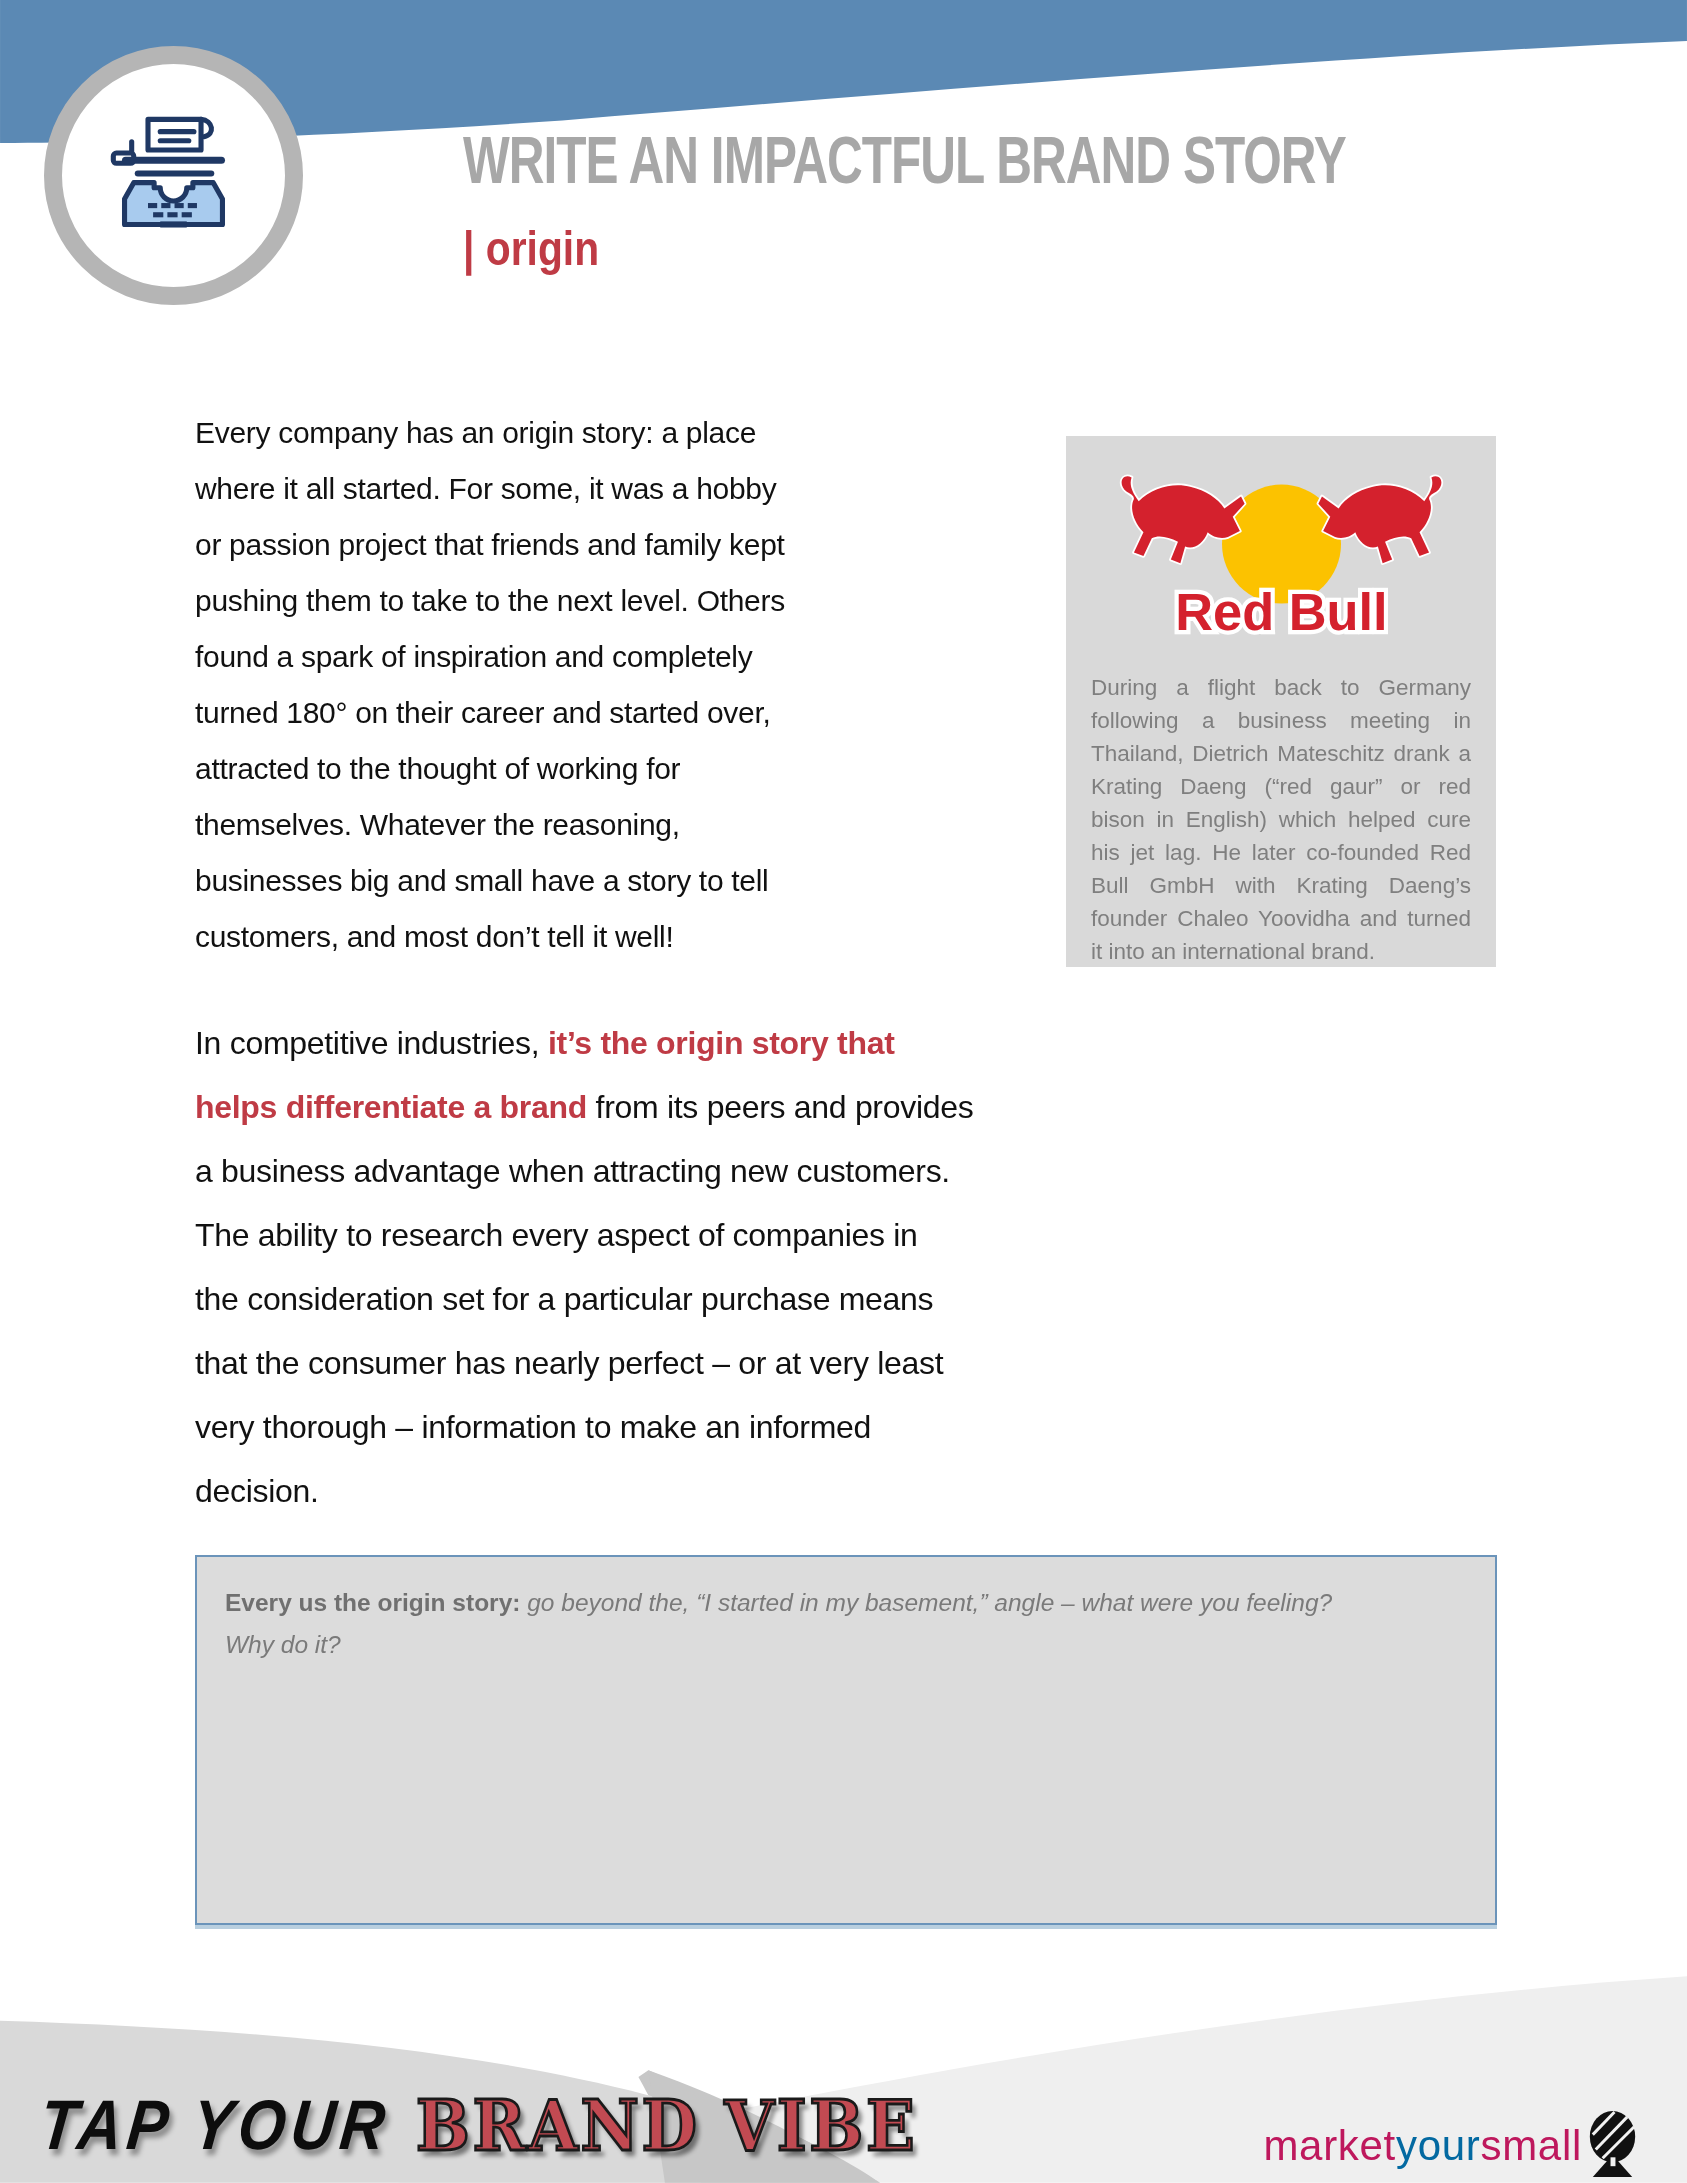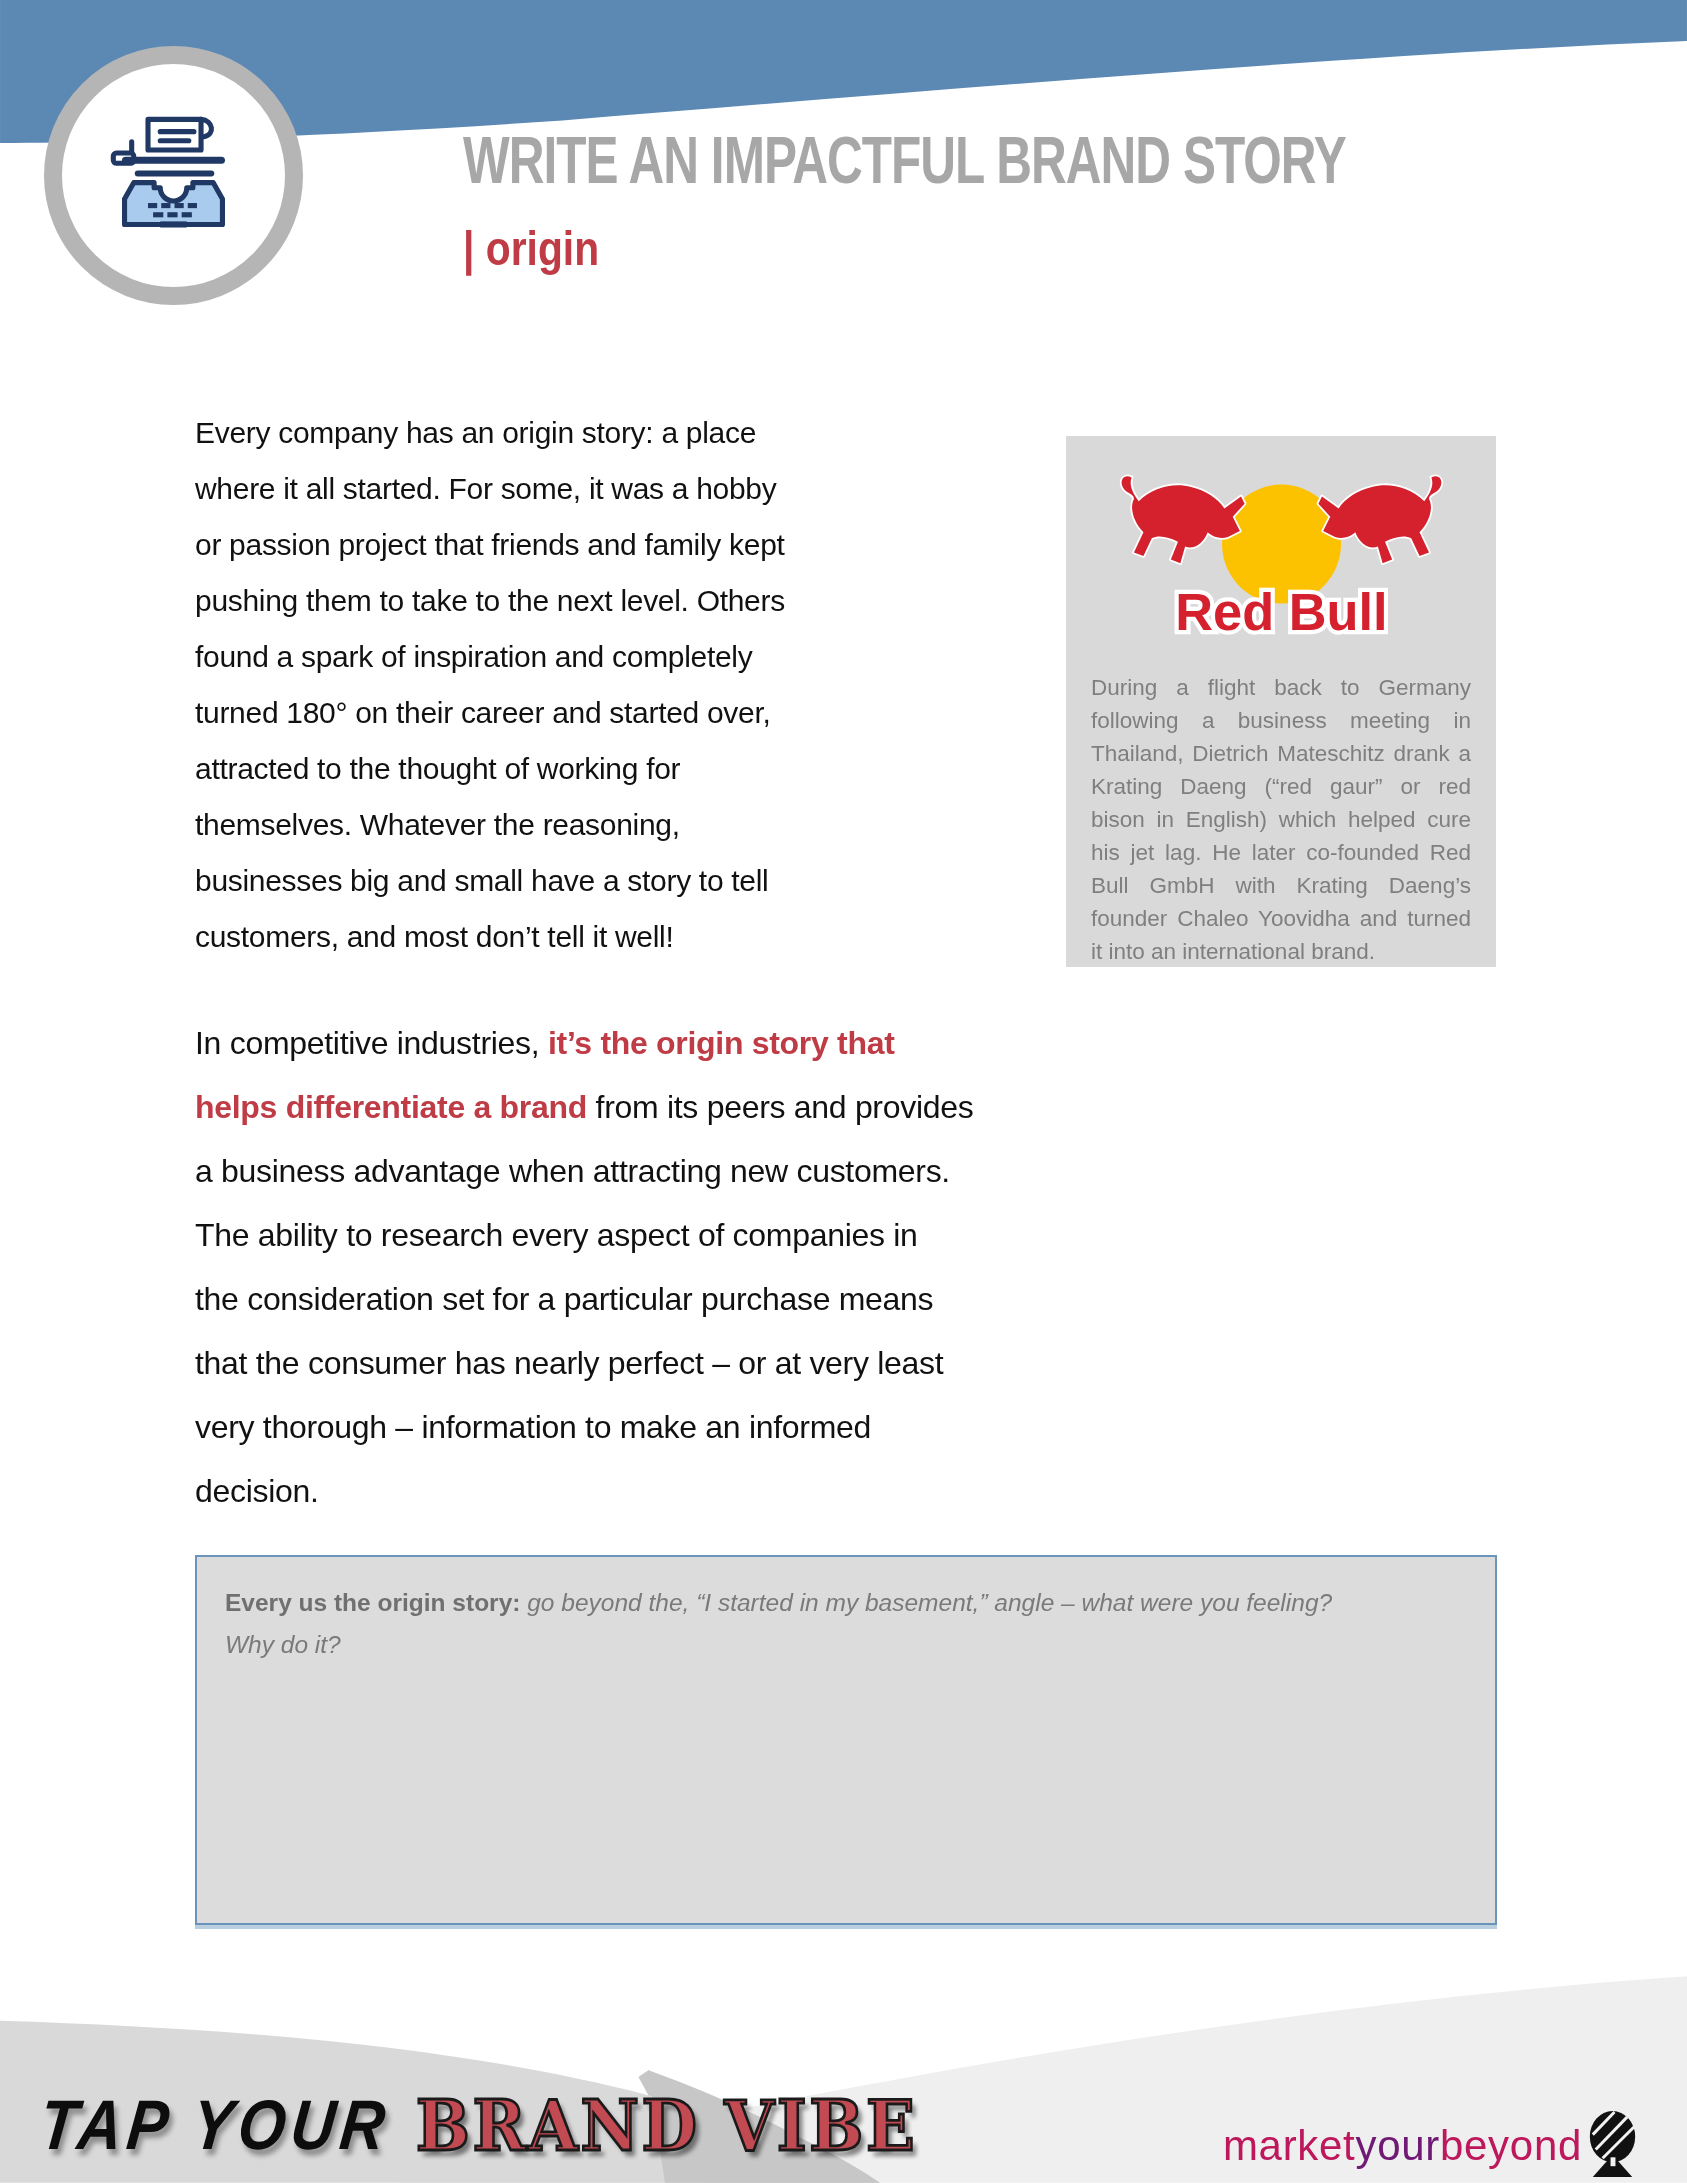--- a/index.html
+++ b/index.html
@@ -72,21 +72,21 @@
     font-family:"DejaVu Serif", serif;font-weight:bold;font-size:64px;
     color:#c24a52;-webkit-text-stroke:2.6px #1a1a1a;letter-spacing:2.6px;
     display:inline-block;transform:scaleY(1.08);transform-origin:0 100%;
     text-shadow:4.6px 5.3px 4px rgba(0,0,0,0.45);
   }
   #brand-logo{
     position:absolute;right:71px;bottom:4px;display:flex;align-items:flex-end;
   }
   #brand-name{font-size:42px;letter-spacing:0.7px;line-height:1;padding-bottom:12px;}
   #brand-name .b1,#brand-name .b3{color:#be185d;}
-  #brand-name .b2{color:#701a75;}
+  #brand-name .b2{color:#0369a1;}
 </style>
 </head>
 <body>
 
 <div id="page">
 
   <div id="header-band">
     <svg width="1687" height="172" viewBox="0 0 2550 260">
       <path d="M0,0 H2550 V62 C2050,82 1400,138 850,182 C500,206 210,216 0,216 Z" fill="#5b89b4"></path>
     </svg>
@@ -174,21 +174,21 @@
       <path d="M1330,350 C1230,290 1120,230 980,180 L1005,350 Z" fill="#c7c7c7"></path>
     </svg>
   </div>
 
   <div id="tagline">
     <span id="tagline-left">TAP YOUR</span>
     <span id="tagline-right">BRAND VIBE</span>
   </div>
 
   <div id="brand-logo">
-    <div id="brand-name"><span class="b1">market</span><span class="b2">your</span><span class="b3">beyond</span></div>
+    <div id="brand-name"><span class="b1">market</span><span class="b2">your</span><span class="b3">small</span></div>
     <span>
       <svg width="61" height="69" viewBox="0 0 60 70">
         <path d="M10,68 L26,50 H34 L50,68 Z" fill="#111"></path>
         <ellipse cx="30" cy="27" rx="23" ry="26" fill="#111"></ellipse>
         <g stroke="#f2f2f2" stroke-width="3">
           <line x1="13" y1="40" x2="45" y2="7"></line>
           <line x1="20" y1="49" x2="52" y2="17"></line>
           <line x1="10" y1="25" x2="32" y2="2"></line>
         </g>
         <rect x="27" y="47" width="7" height="11" fill="#f2f2f2" stroke="#111" stroke-width="2"></rect>

